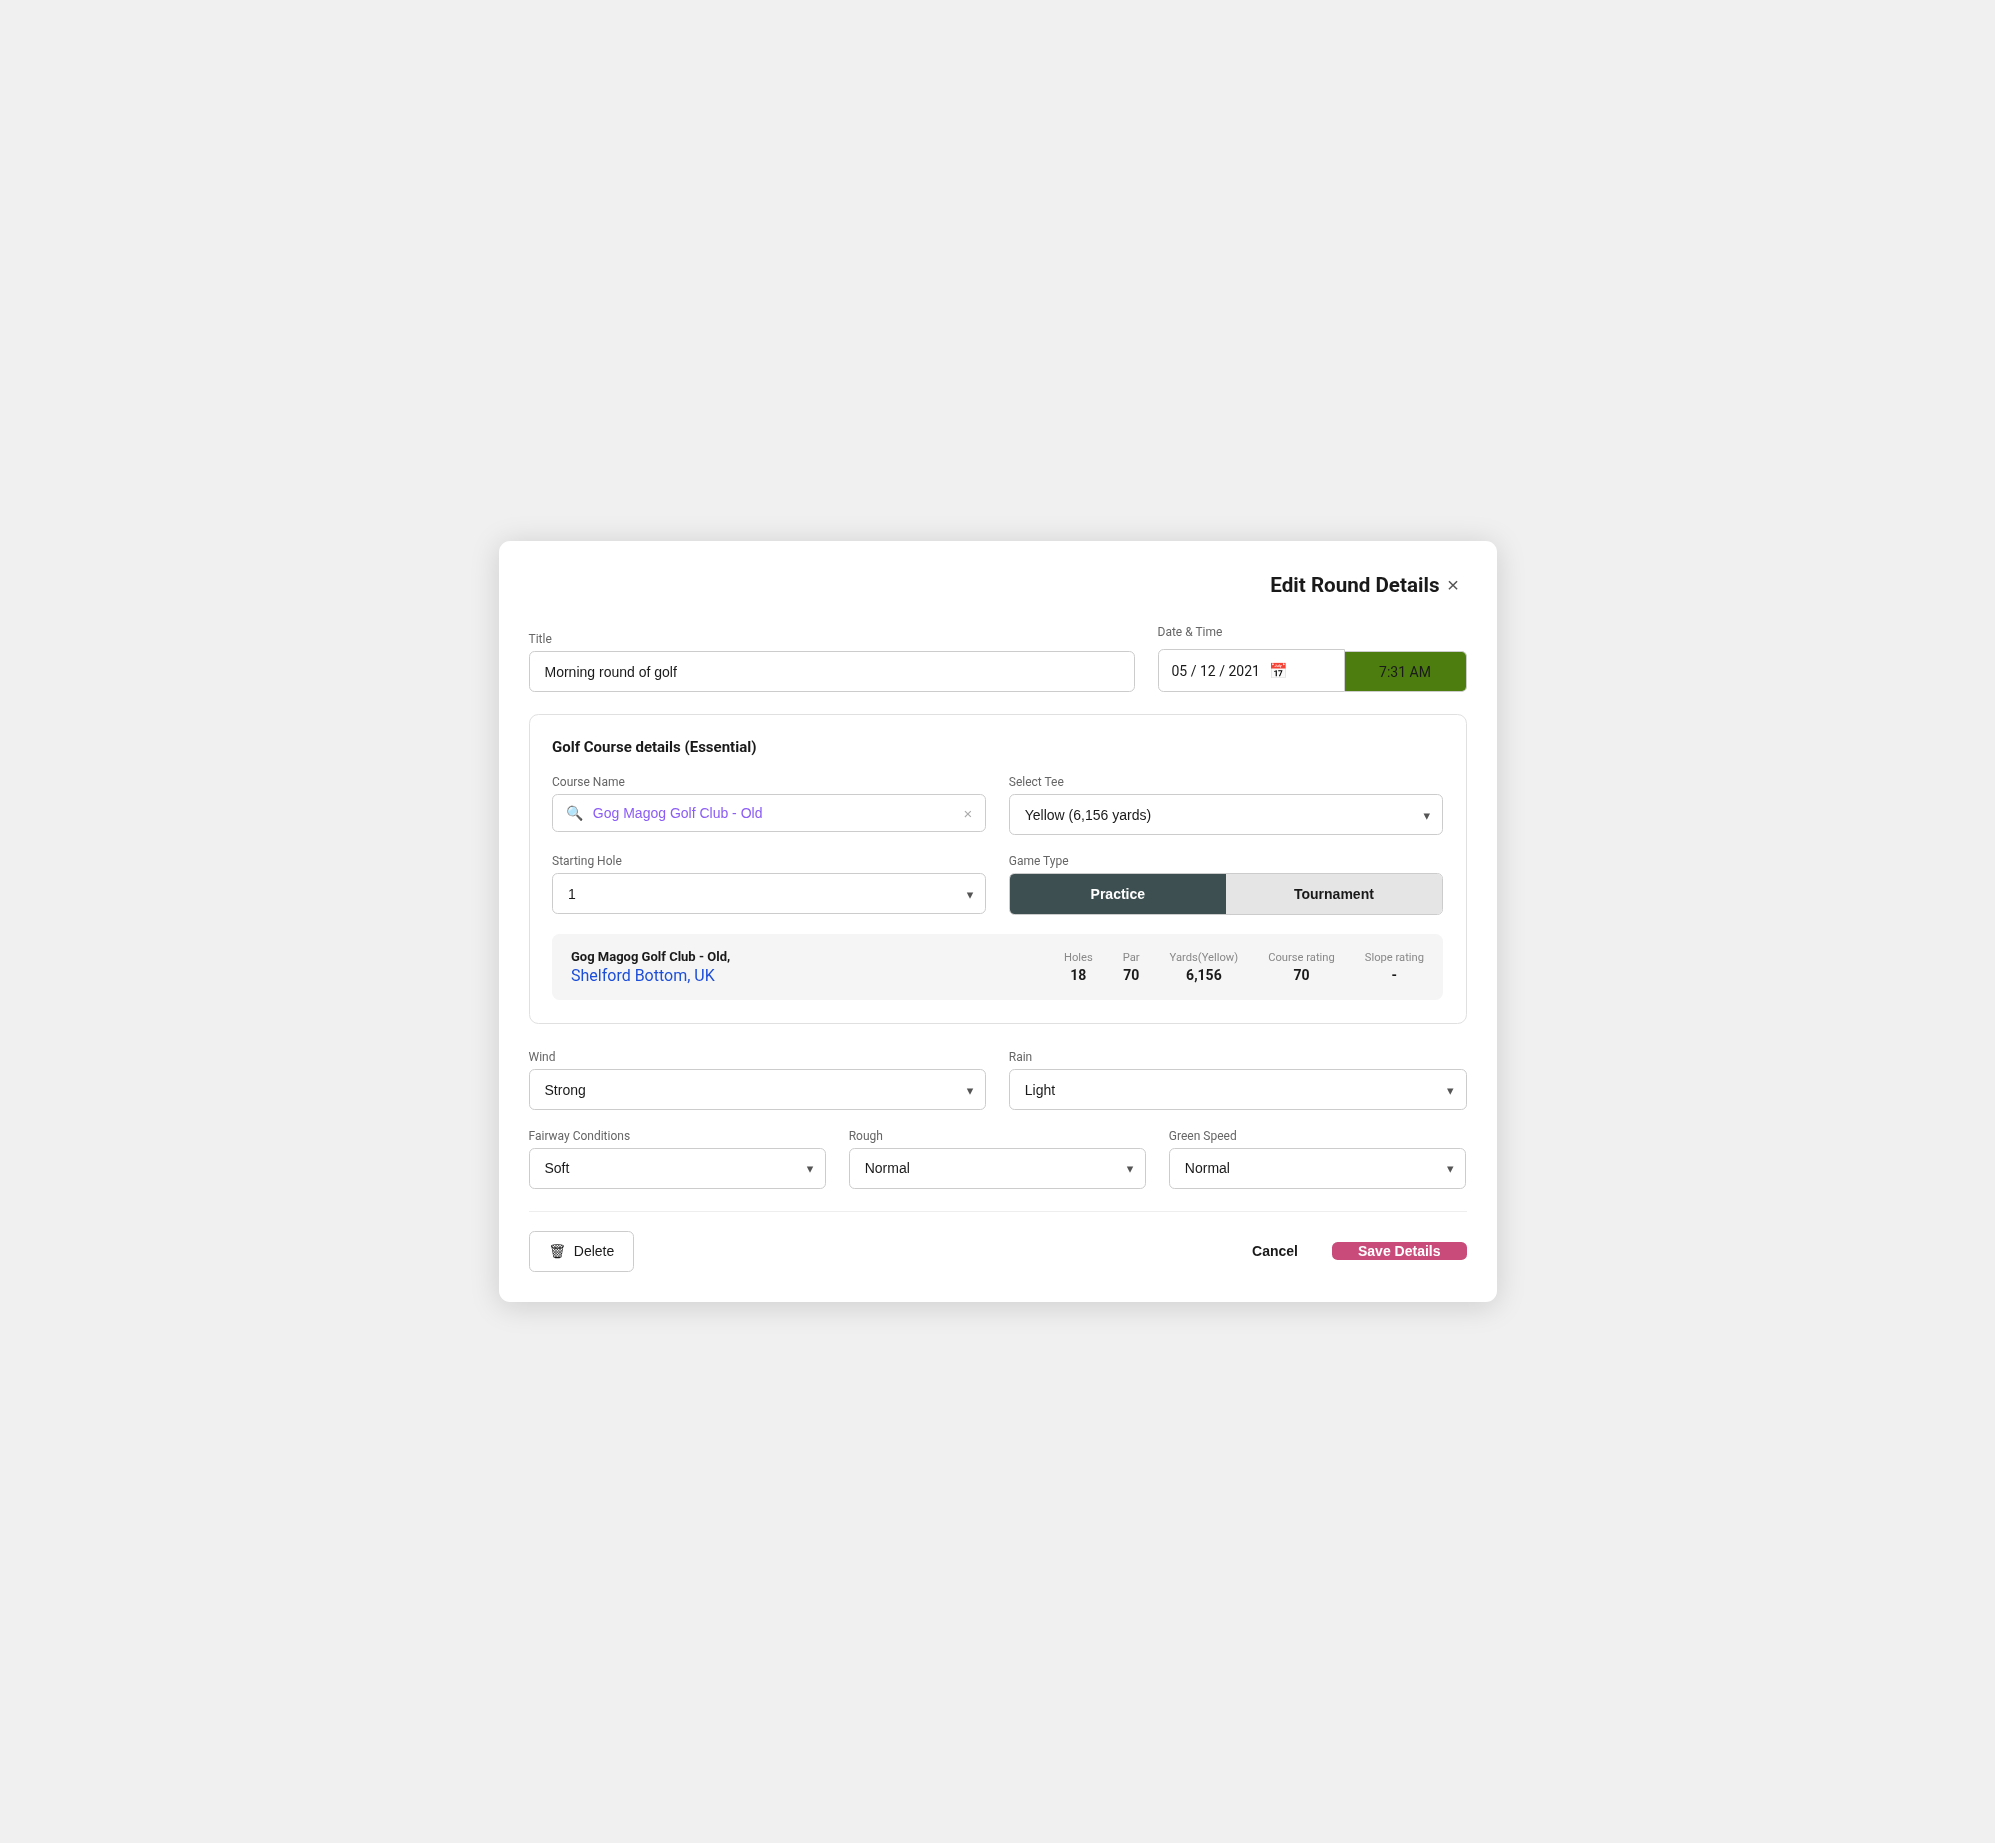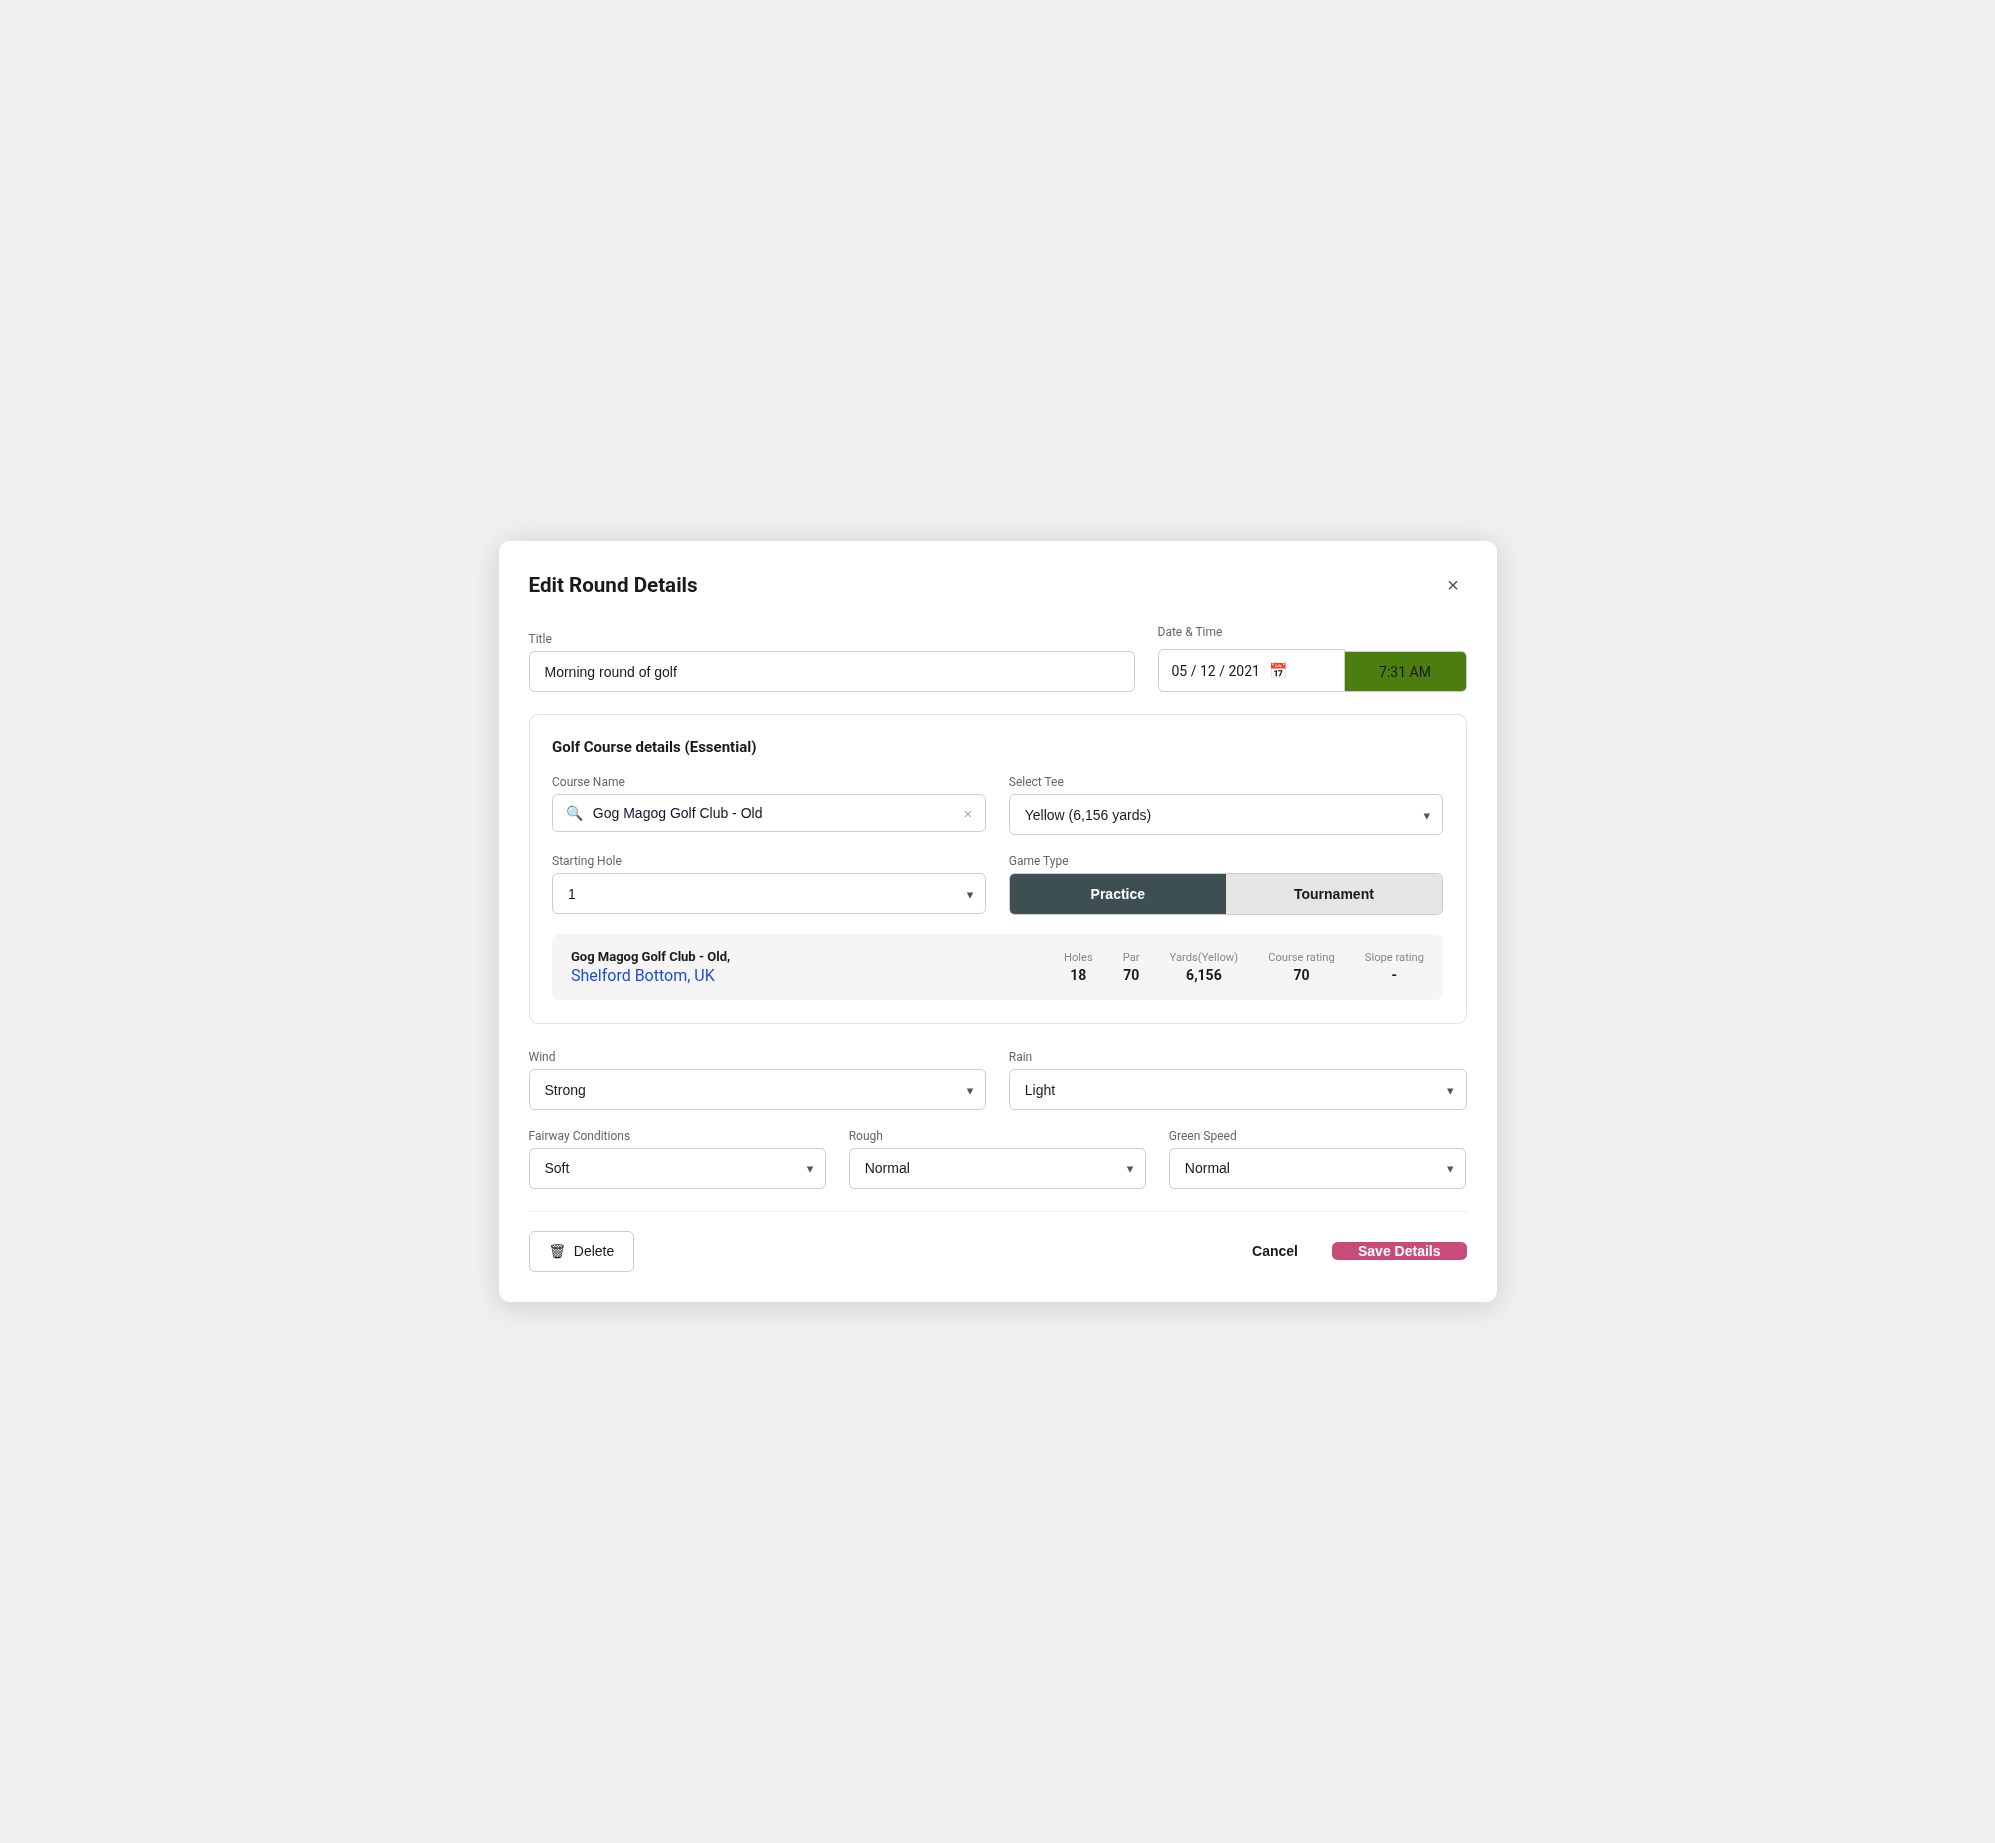--- a/index.html
+++ b/index.html
@@ -17,21 +17,21 @@
       border-radius: 11.2px;
       width: 998px;
       max-width: 100%;
       padding: 30px;
       position: relative;
       box-shadow: 0 3.7px 30px rgba(0,0,0,0.15);
     }
     .modal-header {
       display: flex;
       align-items: center;
-      justify-content: space-between;
+      justify-content: flex-end;
       margin-bottom: 26px;
     }
     .modal-title {
       font-size: 20.6px;
       font-weight: 700;
       color: #1a1a1a;
     }
     .close-btn {
       background: none;
       border: none;
@@ -123,21 +123,21 @@
       border-radius: 5.6px;
       padding: 9.4px 13px;
       gap: 9.4px;
       background: #fff;
     }
     .search-icon { color: #aaa; font-size: 14px; }
     .search-input-inner {
       border: none;
       outline: none;
       font-size: 14px;
-      color: #0f172a;
+      color: #8b5cf6;
       flex: 1;
     }
     .clear-btn {
       background: none;
       border: none;
       color: #aaa;
       cursor: pointer;
       font-size: 15px;
       padding: 0;
     }

